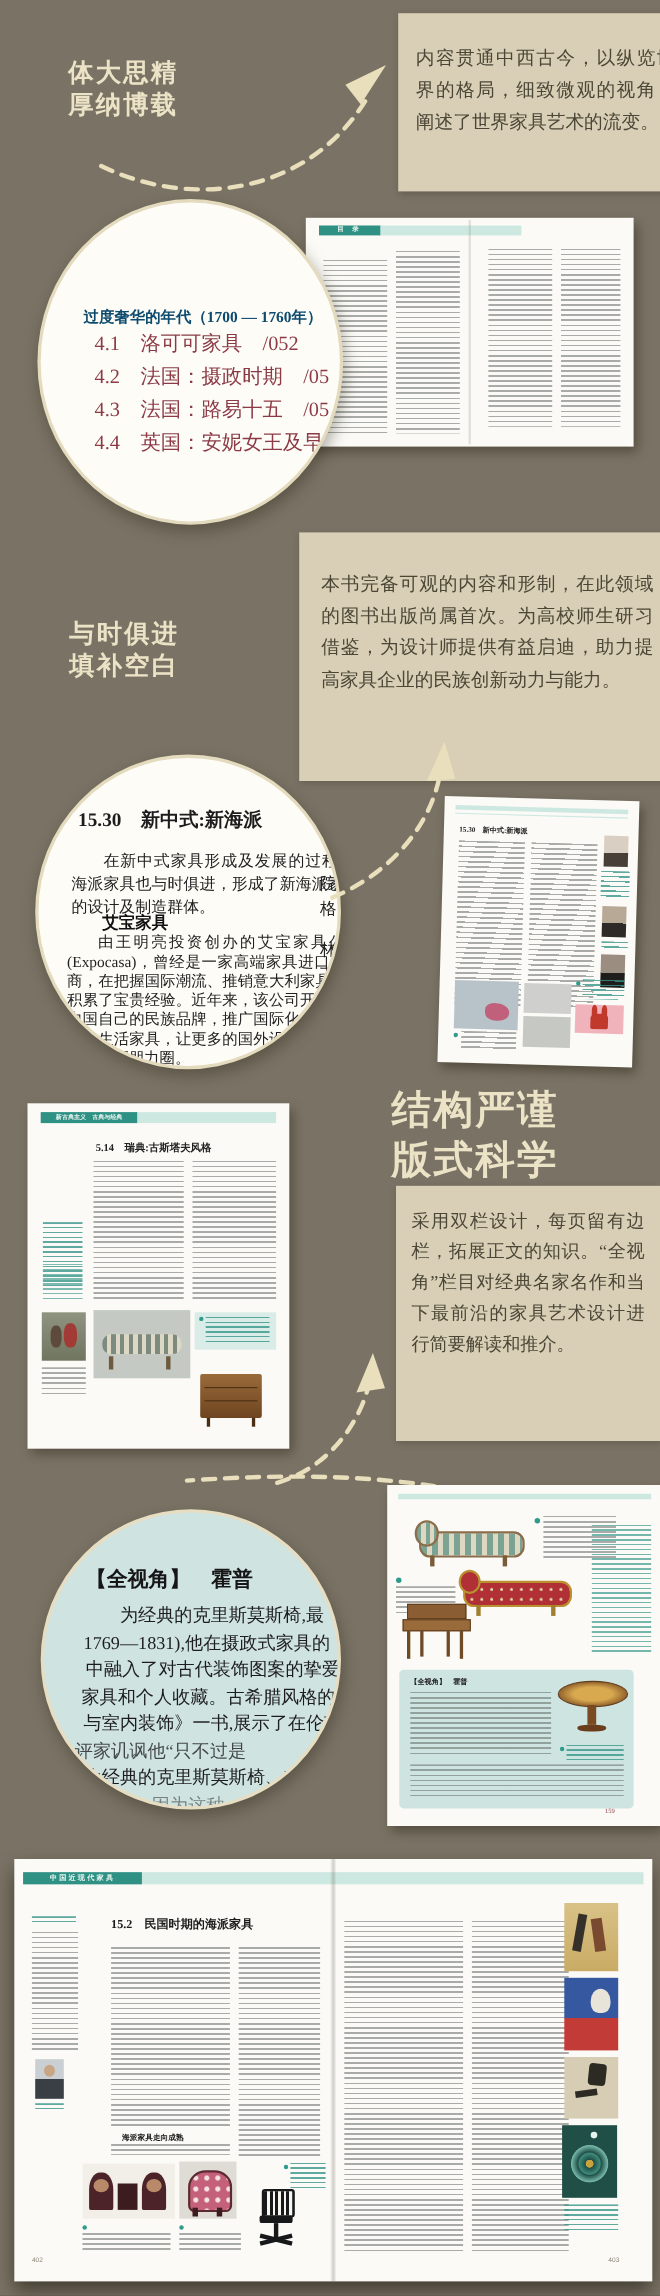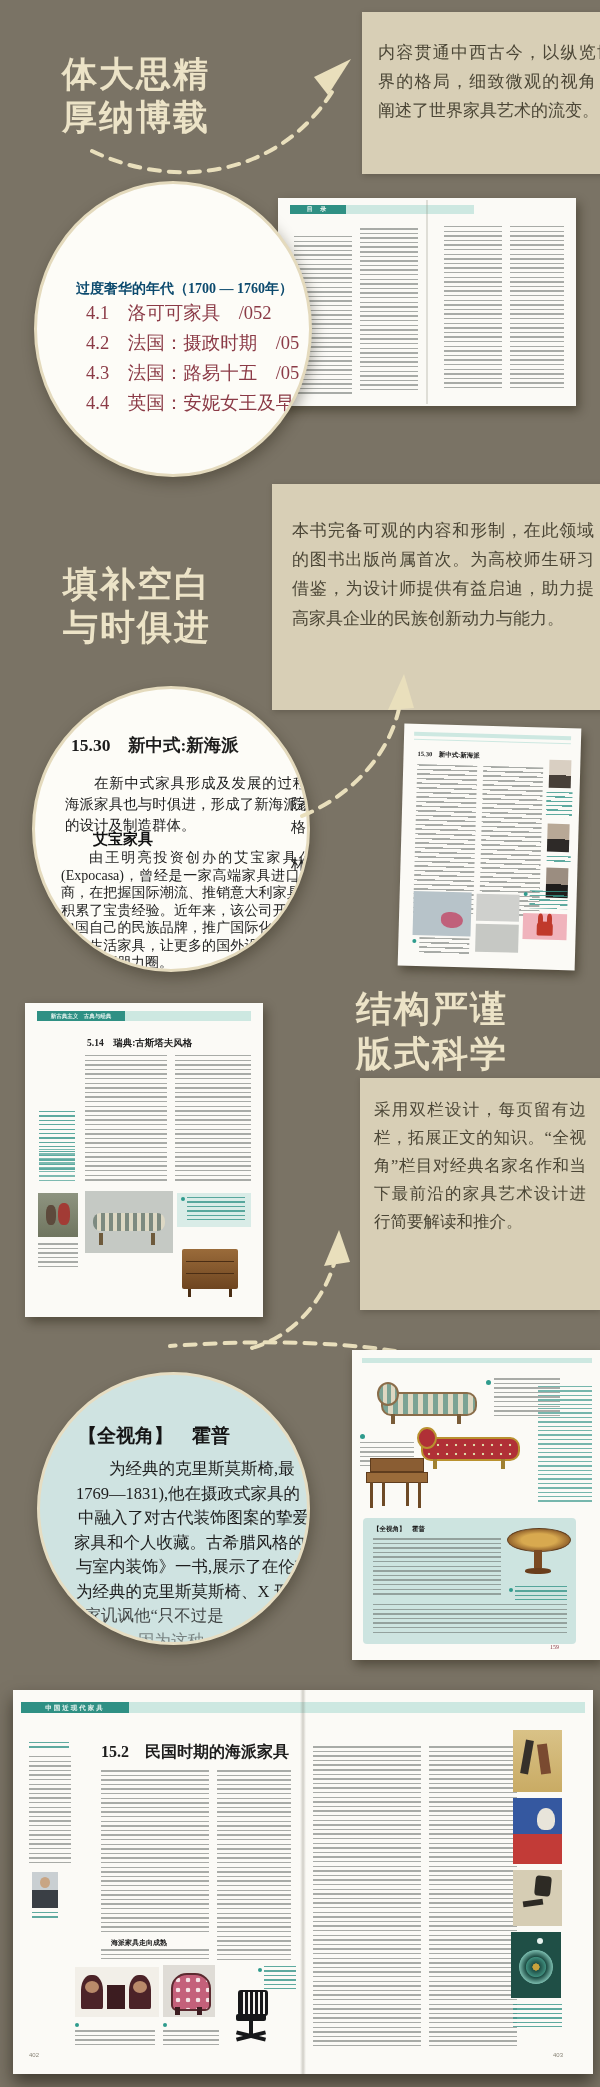--- a/index.html
+++ b/index.html
@@ -1,20 +1,20 @@
 <!DOCTYPE html>
 <html><head>
 <meta charset="utf-8">
 <style>
   html,body{margin:0;padding:0;background:#5d574b;}
   #stage{position:relative;width:600px;height:2087px;background:#7a7365;overflow:hidden;
          font-family:"Liberation Sans","DejaVu Sans",sans-serif;}
   .abs{position:absolute;}
   .ser{font-family:"Liberation Serif","DejaVu Serif",serif;}
-  .big{font-weight:bold;color:#ece3c7;font-size:35px;line-height:1.24;letter-spacing:2px;white-space:nowrap;}
+  .big{font-weight:bold;color:#ece3c7;font-size:23px;line-height:1.24;letter-spacing:2px;white-space:nowrap;}
   .callout{position:absolute;background:#d8cfb6;color:#4b4636;text-align:justify;
            font-family:"Liberation Serif","DejaVu Serif",serif;box-shadow:1px 2px 6px rgba(40,33,18,.25);}
   .page{position:absolute;background:#fbfaf6;box-shadow:3px 5px 10px rgba(35,28,14,.45);}
   .circle{position:absolute;border-radius:50%;background:#fdfcf7;border:3px solid #e4dabd;
           overflow:hidden;box-shadow:2px 6px 14px rgba(35,28,14,.35);}
   .mt{background-image:repeating-linear-gradient(180deg,rgba(100,106,102,.55) 0,rgba(100,106,102,.55) 1.5px,transparent 1.5px,transparent 4.6px);}
   .mtt{background-image:repeating-linear-gradient(180deg,rgba(55,150,138,.8) 0,rgba(55,150,138,.8) 1.3px,transparent 1.3px,transparent 4.4px);}
   .band-d{position:absolute;background:#2f9084;color:#eaf5f1;font-weight:bold;text-align:center;overflow:hidden;}
   .band-l{position:absolute;background:#cde8e1;}
   .dot{position:absolute;width:6px;height:6px;border-radius:50%;background:#2f9b8d;}
@@ -57,22 +57,22 @@
     <div class="abs ser" style="left:49px;top:114px;font-size:18.5px;color:#8b3a46;line-height:30px;white-space:nowrap;">
       <div>4.1　洛可可家具　/052</div>
       <div>4.2　法国：摄政时期　/05</div>
       <div>4.3　法国：路易十五　/05</div>
       <div>4.4　英国：安妮女王及早</div>
 
     </div>
   </div>
 
   <div class="abs big" style="left:63px;top:562px;">
+    <div>与时俱进</div>
     <div>填补空白</div>
-    <div>与时俱进</div>
   </div>
 
   <div class="callout" style="left:272px;top:484px;width:302px;height:194px;padding:32px 20px 0 20px;font-size:17px;line-height:1.72;">
     <span>本书完备可观的内容和形制，在此领域的图书出版尚属首次。为高校师生研习借鉴，为设计师提供有益启迪，助力提高家具企业的民族创新动力与能力。</span>
   </div>
 
   <div class="circle" style="left:32px;top:686px;width:272px;height:280px;">
     <div class="abs ser" style="left:36px;top:44px;font-size:17.5px;font-weight:bold;color:#1c1c1c;white-space:nowrap;">15.30　新中式:新海派</div>
     <div class="abs ser" style="left:30px;top:84px;width:262px;font-size:14.5px;color:#222;line-height:21px;text-align:justify;text-indent:2em;">在新中式家具形成及发展的过程中,海派家具也与时俱进，形成了新海派家具的设计及制造群体。</div>
     <div class="abs ser" style="left:58px;top:141px;font-size:15px;font-weight:bold;color:#111;">艾宝家具</div>
@@ -163,22 +163,22 @@
   </svg>
 
   <div class="circle" style="left:37px;top:1372px;width:267px;height:267px;background:#cfe3e1;border-color:#e6ddc2;">
     <div class="abs" style="left:38px;top:48px;font-size:19px;font-weight:bold;color:#161616;white-space:nowrap;">【全视角】　霍普</div>
     <div class="abs ser" style="left:36px;top:82px;font-size:16.5px;color:#1d1d1d;line-height:24.5px;white-space:nowrap;">
       <div style="text-indent:2em;">为经典的克里斯莫斯椅,最</div>
       <div>1769—1831),他在摄政式家具的</div>
       <div style="margin-left:2px;">中融入了对古代装饰图案的挚爱</div>
       <div style="margin-left:-2px;">家具和个人收藏。古希腊风格的</div>
       <div>与室内装饰》一书,展示了在伦敦</div>
+      <div style="margin-left:-8px;opacity:.8;">评家讥讽他“只不过是</div>
       <div>为经典的克里斯莫斯椅、X 形</div>
-      <div style="margin-left:-8px;opacity:.8;">评家讥讽他“只不过是</div>
       <div style="margin-left:62px;opacity:.5;">因为这种</div>
     </div>
   </div>
 
   <div class="page" style="left:352px;top:1350px;width:248px;height:310px;">
     <div class="band-l" style="left:10px;top:8px;width:230px;height:5px;"></div>
     <div class="abs" style="left:25px;top:30px;width:100px;height:46px;">
       <div class="abs" style="left:4px;top:12px;width:92px;height:20px;border-radius:10px;border:2px solid #8a6d4a;background:repeating-linear-gradient(90deg,#7ba394 0 5px,#ded8c2 5px 10px);"></div>
       <div class="abs" style="left:0px;top:2px;width:18px;height:20px;border-radius:50%;border:2px solid #8a6d4a;background:repeating-linear-gradient(90deg,#7ba394 0 4px,#ded8c2 4px 8px);"></div>
       <div class="abs" style="left:14px;top:34px;width:4px;height:10px;background:#7a5c38;"></div>
@@ -222,21 +222,21 @@
     <div class="band-l" style="left:8px;top:12px;width:564px;height:11px;"></div>
     <div class="band-d" style="left:8px;top:12px;width:108px;height:11px;font-size:6.5px;line-height:11px;letter-spacing:2px;">中国近现代家具</div>
     <div class="abs" style="left:287px;top:0;width:6px;height:100%;background:linear-gradient(90deg,transparent,rgba(100,95,80,.28),transparent);"></div>
 
     <div class="abs mtt" style="left:16px;top:52px;width:40px;height:6px;"></div>
     <div class="abs mt" style="left:16px;top:66px;width:42px;height:108px;"></div>
     <div class="abs" style="left:19px;top:182px;width:26px;height:36px;background:linear-gradient(#c9cfd2 50%,#3a3f45 50%);">
       <div class="abs" style="left:8px;top:5px;width:10px;height:11px;border-radius:50%;background:#c8a584;"></div>
     </div>
     <div class="abs mtt" style="left:19px;top:222px;width:26px;height:6px;"></div>
-    <div class="abs ser" style="left:88px;top:52px;font-size:16px;font-weight:bold;color:#1c1c1c;white-space:nowrap;">15.2　民国时期的海派家具</div>
+    <div class="abs ser" style="left:88px;top:52px;font-size:11px;font-weight:bold;color:#1c1c1c;white-space:nowrap;">15.2　民国时期的海派家具</div>
     <div class="abs mt" style="left:88px;top:80px;width:108px;height:164px;"></div>
     <div class="abs ser" style="left:98px;top:248px;font-size:7px;font-weight:bold;color:#1c1c1c;">海派家具走向成熟</div>
     <div class="abs mt" style="left:88px;top:259px;width:108px;height:10px;"></div>
     <div class="abs mt" style="left:204px;top:80px;width:74px;height:190px;"></div>
 
     <div class="abs" style="left:62px;top:277px;width:84px;height:50px;background:#f2efe8;">
       <div class="abs" style="left:6px;top:8px;width:22px;height:34px;background:#4c2328;border-radius:45% 45% 6% 6%;"></div>
       <div class="abs" style="left:54px;top:8px;width:22px;height:34px;background:#4c2328;border-radius:45% 45% 6% 6%;"></div>
       <div class="abs" style="left:32px;top:18px;width:18px;height:24px;background:#3c1c20;"></div>
       <div class="abs" style="left:10px;top:14px;width:14px;height:12px;border-radius:50%;background:#b98a6a;"></div>

